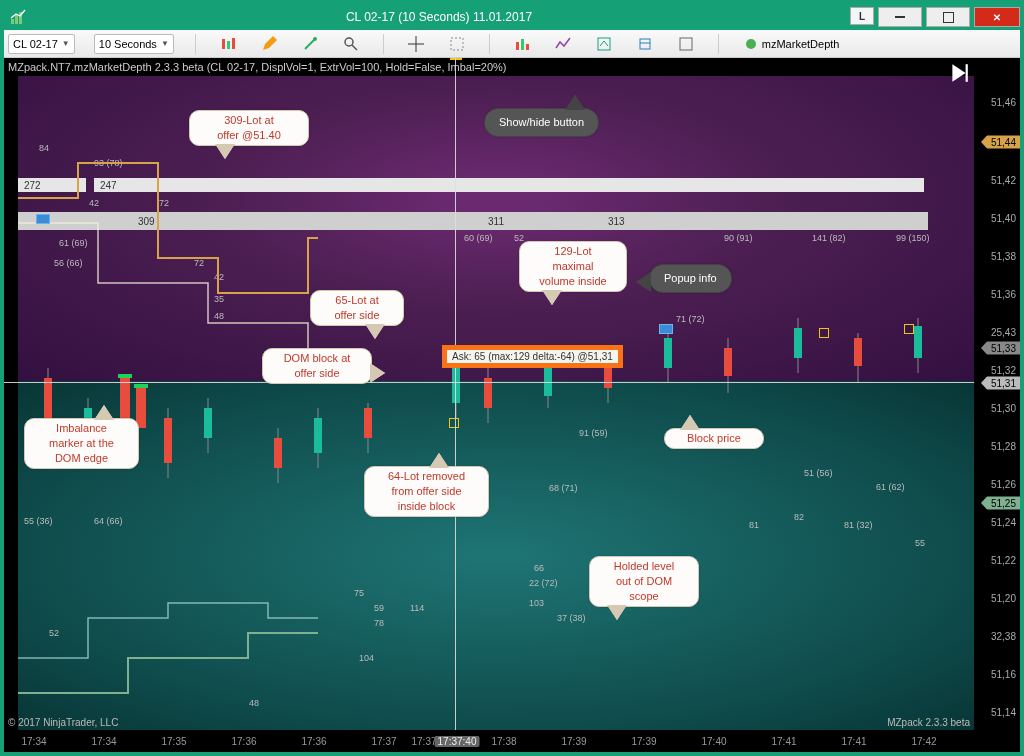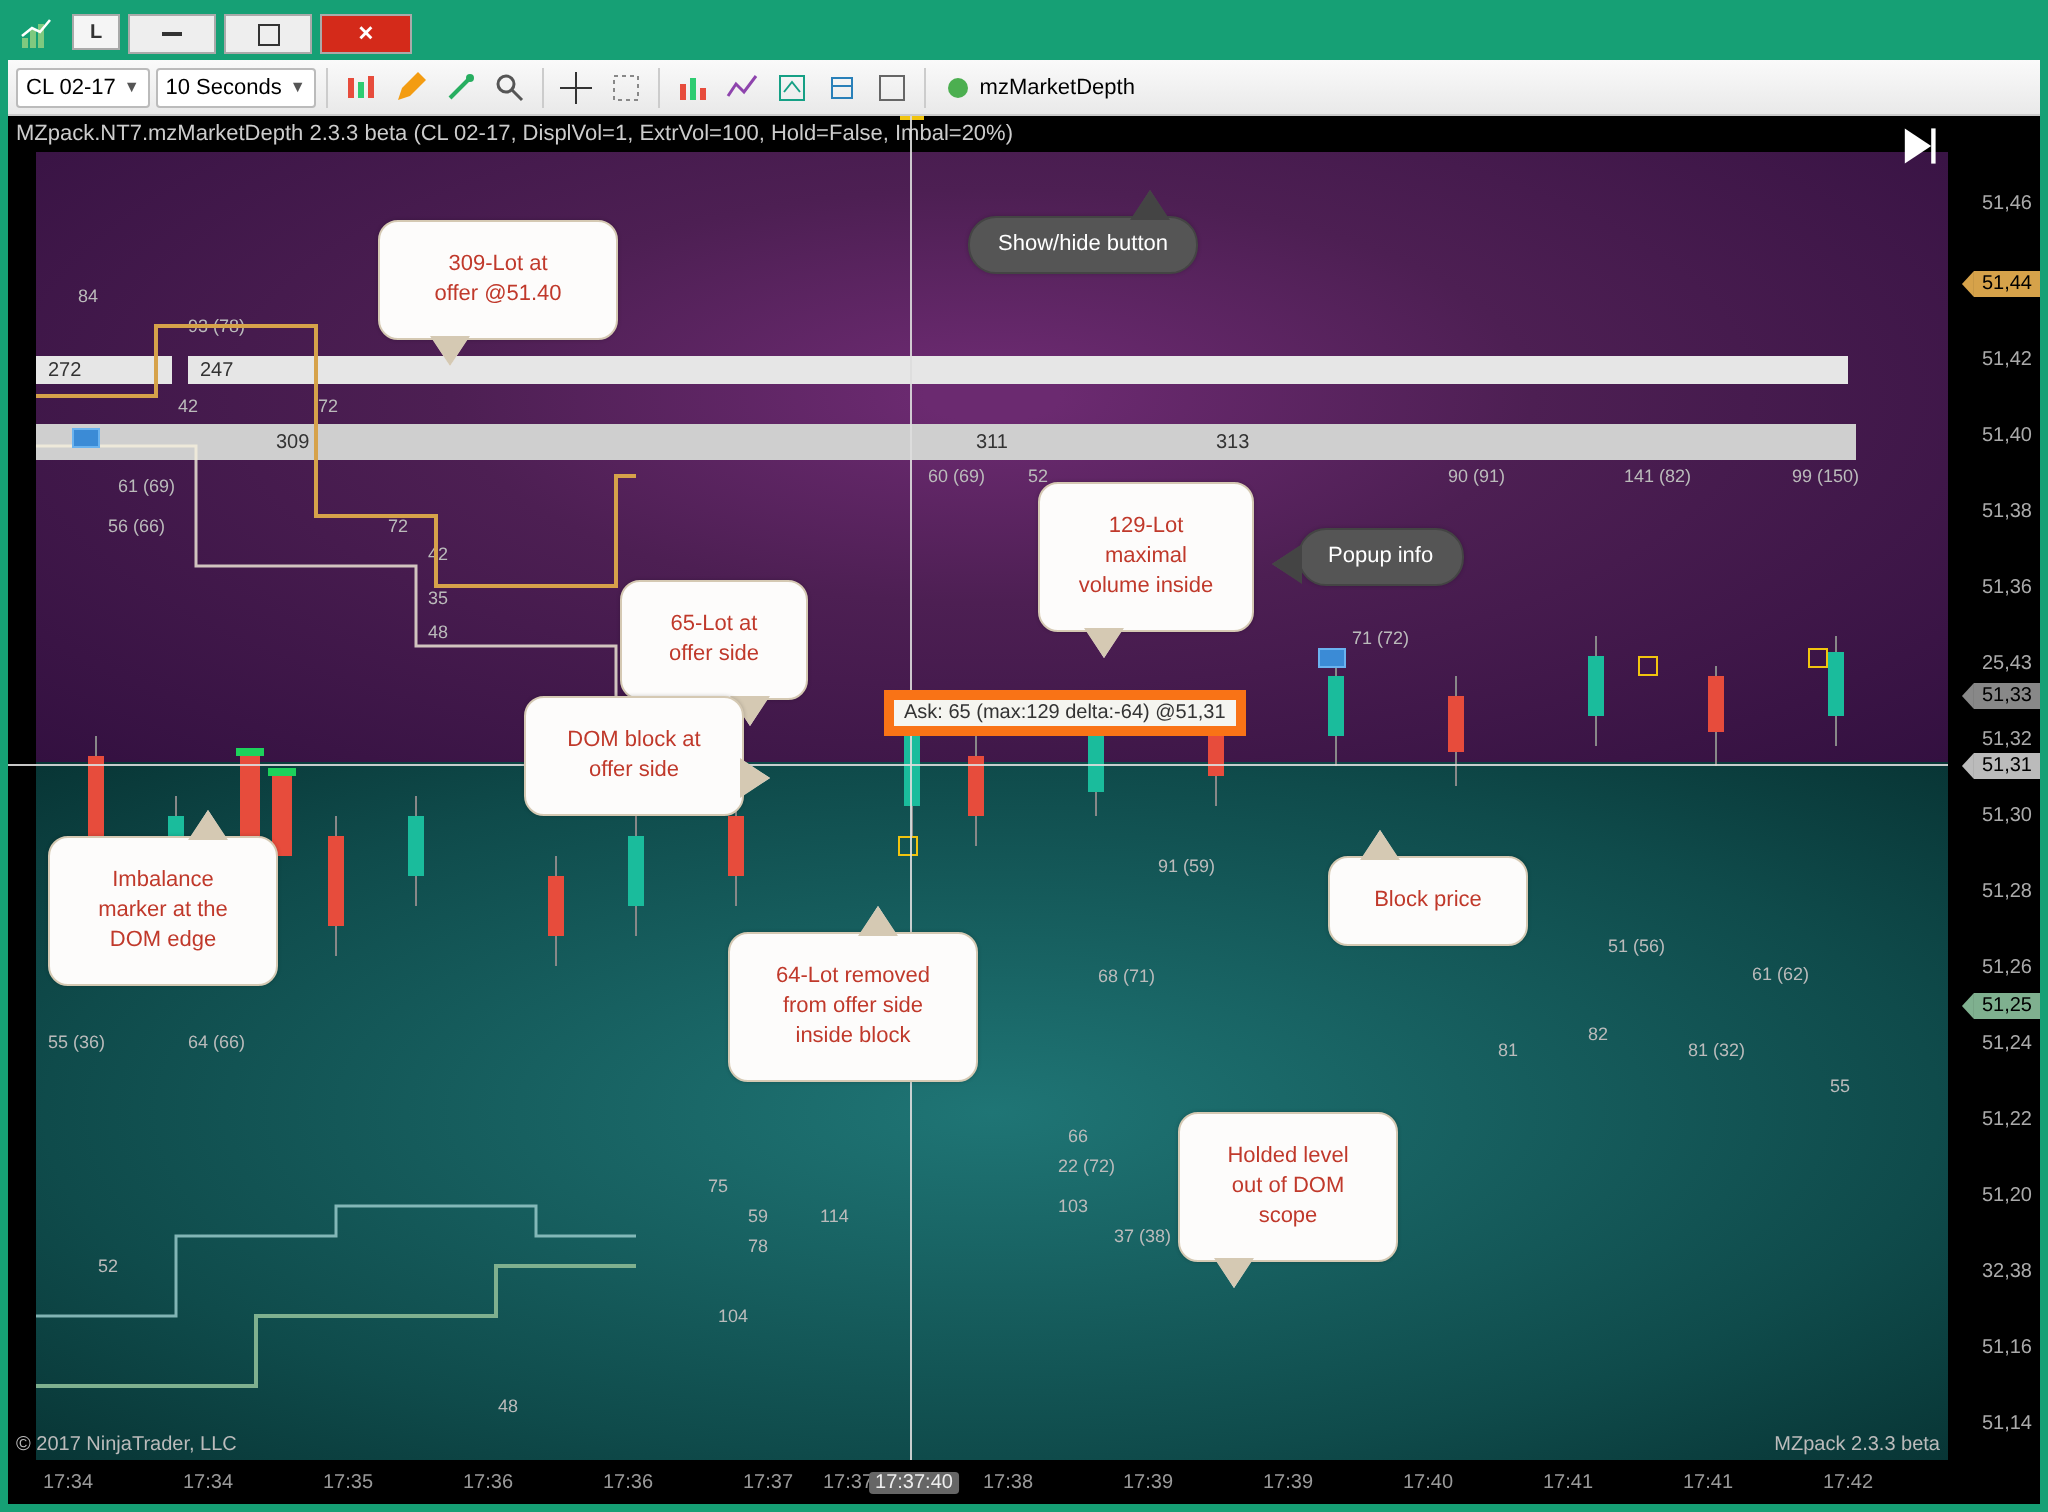--- a/index.html
+++ b/index.html
@@ -20,21 +20,21 @@
   .titlebar .icon { width: 16px; height: 16px; margin: 0 6px; display:inline-flex; align-items:center; justify-content:center;}
   .titlebar .title { flex: 1; text-align: center; }
   .titlebar .win-btns { display: flex; }
   .titlebar .win-btn { width: 44px; height: 20px; border: 1px solid #aaa; margin-left: 4px; background: #eee; display:flex; align-items:center; justify-content:center; color:#333; font-weight:bold; font-size:10px;}
   .titlebar .win-btn.label { width: 24px; height:18px; background:#f5f5f5;}
   .titlebar .win-btn.min::after { content:""; width:10px; height:2px; background:#333;}
   .titlebar .win-btn.max { position:relative;}
   .titlebar .win-btn.max::after { content:""; width:9px;height:9px;border:1.5px solid #333;}
   .titlebar .win-btn.close { background:#d42a1a; color:#fff; width:46px;}
   
-  .toolbar { height: 28px; background: linear-gradient(#fafafa,#e9e9e9); border-bottom:1px solid #ccc; display:flex; align-items:center; padding:0 4px; gap:3px; }
+  .toolbar { height: 28px; background: linear-gradient(#fafafa,#e9e9e9); border-bottom:1px solid #ccc; display:flex; align-items:center; padding:0 4px; gap:19px; }
   .tool-select { display:flex; align-items:center; height:20px; border:1px solid #bbb; background:#fff; padding:0 4px; border-radius:2px; font-size:11px; gap:4px;}
   .tool-select .chev { font-size:8px; color:#555;}
   .tool-sep { width:1px; height:20px; background:#ccc; margin:0 2px;}
   .tool-btn { width:22px; height:22px; display:flex; align-items:center; justify-content:center; border-radius:2px;}
   .tool-btn svg, .tool-btn span.glyph { width:16px; height:16px;}
   .depth-ind { display:flex; align-items:center; gap:6px; margin-left:6px;}
   .depth-ind .dot { width:10px;height:10px;border-radius:50%;background:#4caf50;}
   
   .chart-wrap { flex:1; position:relative; background:#000; overflow:hidden;}
   .top-label { position:absolute; left:4px; top:3px; color:#ccc; font-size:11px; z-index:5;}
@@ -72,21 +72,21 @@
   .candle { position:absolute; width:8px; z-index:4;}
   .candle .body { position:absolute; left:0; right:0;}
   .candle.up .body { background:#1abc9c;}
   .candle.down .body { background:#e74c3c;}
   .candle .wick { position:absolute; left:50%; width:1px; background:#888; transform:translateX(-50%);}
   .candle.highlight::after { content:""; position:absolute; inset:-2px; border:2px solid #f1c40f;}
   
   .imb-marker { position:absolute; width:10px; height:40px; background:#e74c3c; z-index:4;}
   .imb-marker .cap{ position:absolute; top:-4px; left:-2px; right:-2px; height:4px; background:#1dd15b;}
   
-  .callout { position:absolute; background:var(--callout-bg); border:1px solid #d5c9b3; border-radius:10px; padding:14px 10px; color:var(--callout-text); font-size:11px; text-align:center; z-index:20; box-shadow:0 0 2px rgba(0,0,0,0.2); line-height:1.35;}
+  .callout { position:absolute; background:var(--callout-bg); border:1px solid #d5c9b3; border-radius:10px; padding:2px 10px; color:var(--callout-text); font-size:11px; text-align:center; z-index:20; box-shadow:0 0 2px rgba(0,0,0,0.2); line-height:1.35;}
   .callout.dark { background:var(--dark-callout); border-color:#444; color:#fff; border-radius:14px; padding:6px 14px;}
   .callout .tail { position:absolute; width:0;height:0;}
   .tail.down { bottom:-14px; left:50%; transform:translateX(-50%); border-left:9px solid transparent; border-right:9px solid transparent; border-top:14px solid var(--callout-bg);}
   .tail.down::before { content:""; position:absolute; left:-10px; top:-15px; border-left:10px solid transparent; border-right:10px solid transparent; border-top:15px solid #d5c9b3;}
   .tail.up { top:-14px; left:50%; transform:translateX(-50%); border-left:9px solid transparent; border-right:9px solid transparent; border-bottom:14px solid var(--callout-bg);}
   .tail.up::before { content:""; position:absolute; left:-10px; bottom:-15px; border-left:10px solid transparent; border-right:10px solid transparent; border-bottom:15px solid #d5c9b3;}
   .tail.right { right:-14px; top:50%; transform:translateY(-50%); border-top:9px solid transparent; border-bottom:9px solid transparent; border-left:14px solid var(--callout-bg);}
   .tail.right::before { content:""; position:absolute; left:-15px; top:-10px; border-top:10px solid transparent; border-bottom:10px solid transparent; border-left:15px solid #d5c9b3;}
   .tail.left { left:-14px; top:50%; transform:translateY(-50%); border-top:9px solid transparent; border-bottom:9px solid transparent; border-right:14px solid var(--callout-bg);}
   .tail.left::before { content:""; position:absolute; right:-15px; top:-10px; border-top:10px solid transparent; border-bottom:10px solid transparent; border-right:15px solid #d5c9b3;}
@@ -106,20 +106,21 @@
 
   <div class="titlebar">
     <span class="icon">
       <svg viewBox="0 0 16 16">
           <rect x="1" y="10" width="3" height="5" fill="#7fc97f"></rect>
           <rect x="5" y="6" width="3" height="9" fill="#7fc97f"></rect>
           <rect x="9" y="3" width="3" height="12" fill="#7fc97f"></rect>
           <path d="M1 9 L6 5 L10 7 L15 1" stroke="#fff" fill="none" stroke-width="1.3"></path>
         </svg>
     </span>
+    <div class="title">CL 02-17 (10 Seconds)  11.01.2017</div>
     <div class="win-btns">
       <div class="win-btn label">L</div>
       <div class="win-btn min"></div>
       <div class="win-btn max"></div>
       <div class="win-btn close">✕</div>
     </div>
   </div>
 
   <div class="toolbar">
     <div class="tool-select">

